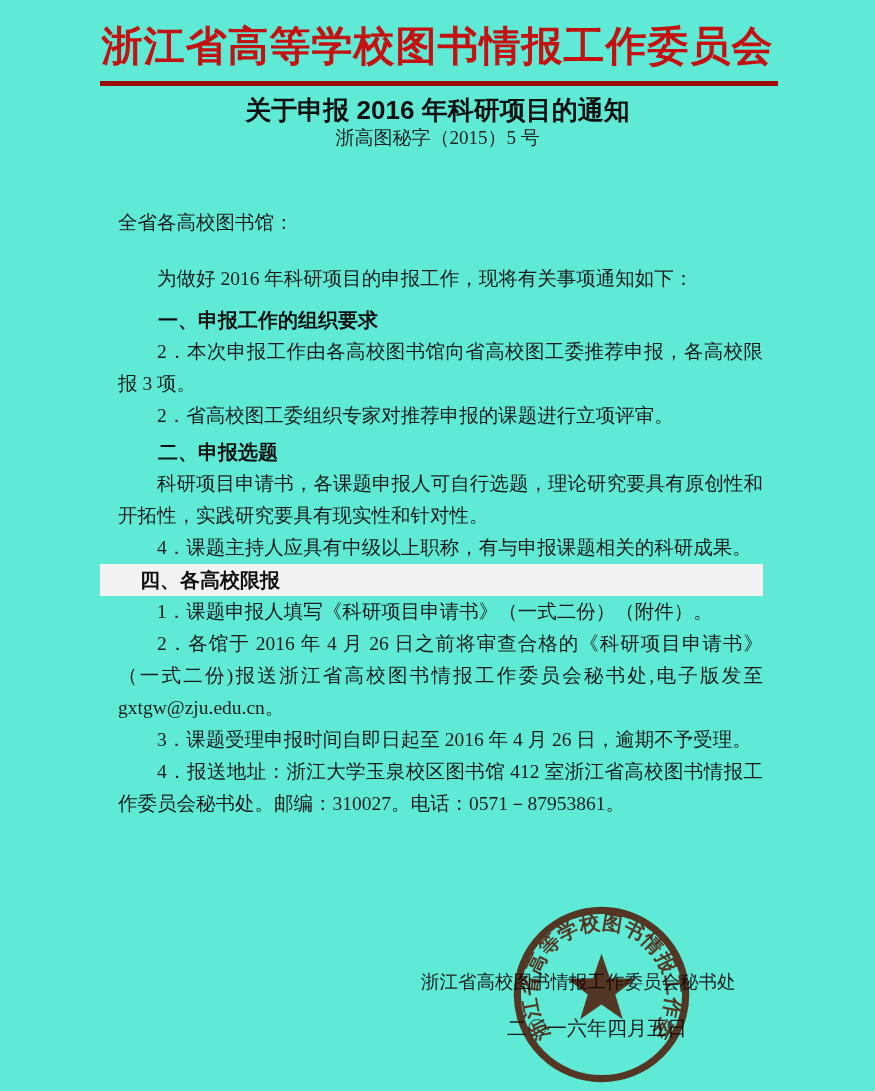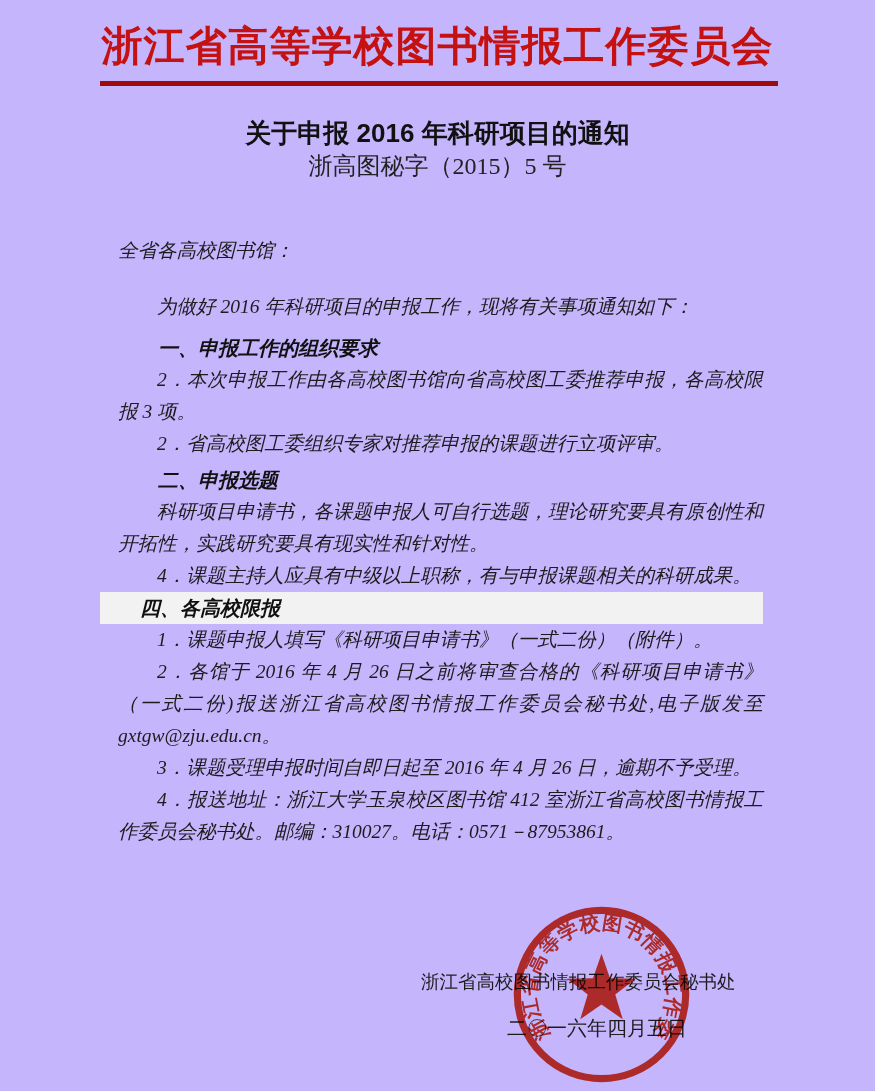--- a/index.html
+++ b/index.html
@@ -1,38 +1,38 @@
 <!DOCTYPE html>
 <html style="--title_red: #c41111; --rule_red: #9e0b0b; --seal_red: #df2f1e; --band_gray: #f2f2f2;"><head>
 <meta charset="utf-8">
 <style>
   html,body{margin:0;padding:0;background:#ffffff;}
   body{width:875px;height:1091px;position:relative;}
   .page{
     position:relative;width:875px;height:1091px;overflow:hidden;
-    background:#c4b5fd;color:#1c1c1c;
+    background:#5eead4;color:#1c1c1c;
     font-family:"Liberation Serif","DejaVu Serif",serif;
   }
   .org-title{
     margin:22px 40px 0;text-align:center;
     font-size:41px;line-height:48px;font-weight:bold;letter-spacing:1px;
     color:var(--title_red,#c41111);
     font-family:"Liberation Serif","DejaVu Serif",serif;
   }
   .rule{margin:11px 97px 0 100px;height:5px;background:var(--rule_red,#9e0b0b);}
   .doc-title{
-    margin-top:31px;text-align:center;font-size:26px;line-height:32px;font-weight:bold;
+    margin-top:8px;text-align:center;font-size:26px;line-height:32px;font-weight:bold;
     color:#111;font-family:"Liberation Sans","DejaVu Sans",sans-serif;
   }
-  .doc-number{margin-top:5px;text-align:center;font-size:24px;line-height:24px;color:#222;}
+  .doc-number{text-align:center;font-size:19px;line-height:24px;color:#222;}
   .body-text{
     margin:57px 112px 0 118px;
     font-size:19.5px;line-height:32px;text-align:justify;color:#1c1c1c;
   }
-  .body-text p,.body-text h3{margin:0;padding:0;font-style:italic;}
+  .body-text p,.body-text h3{margin:0;padding:0;}
   .salutation{text-indent:0;}
   .indent{text-indent:2em;}
   .intro{margin-top:24px !important;}
   .sec-heading{
     font-size:20px;line-height:32px;font-weight:bold;color:#111;
     font-family:"Liberation Sans","DejaVu Sans",sans-serif;
     text-indent:2em;
   }
   .mt9{margin-top:9px !important;}
   .mt4{margin-top:4px !important;}

